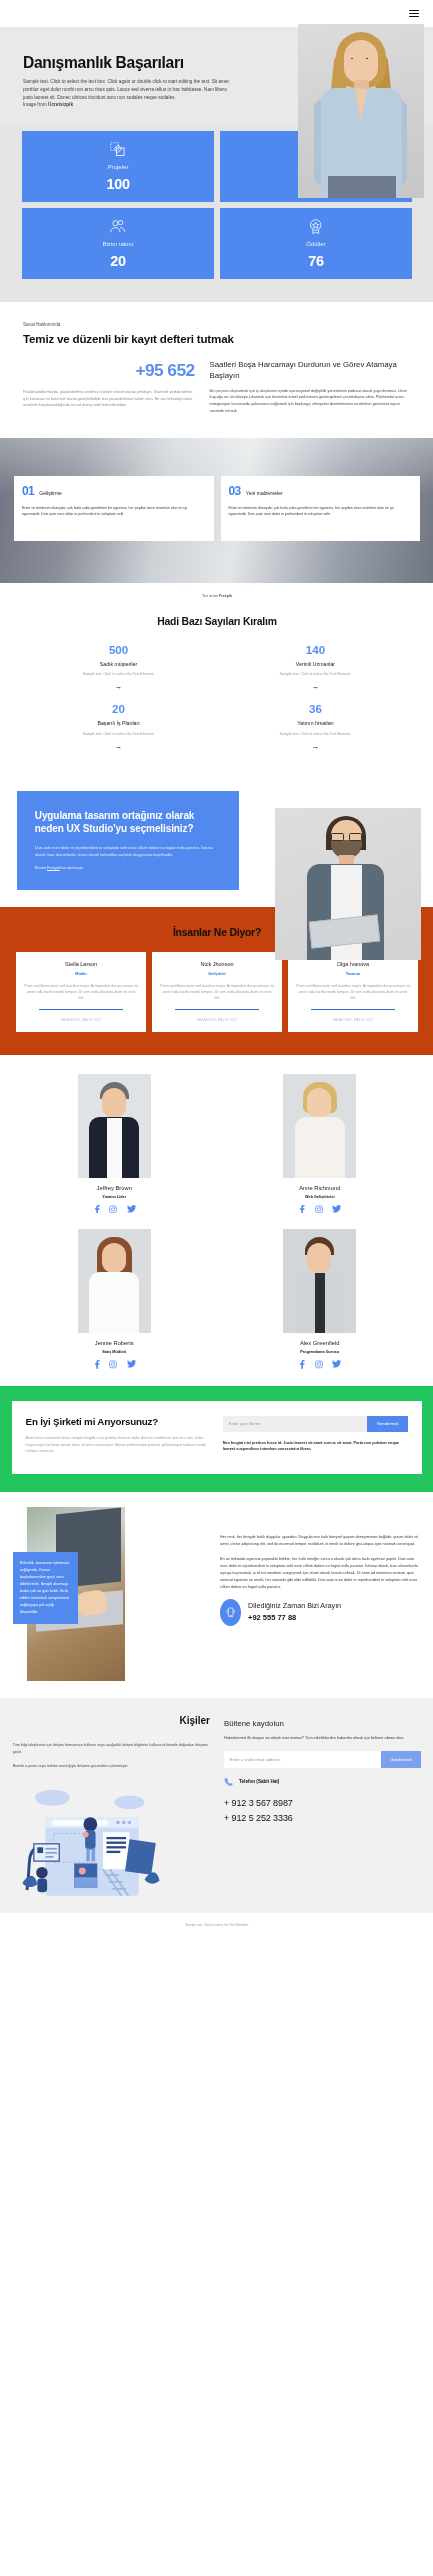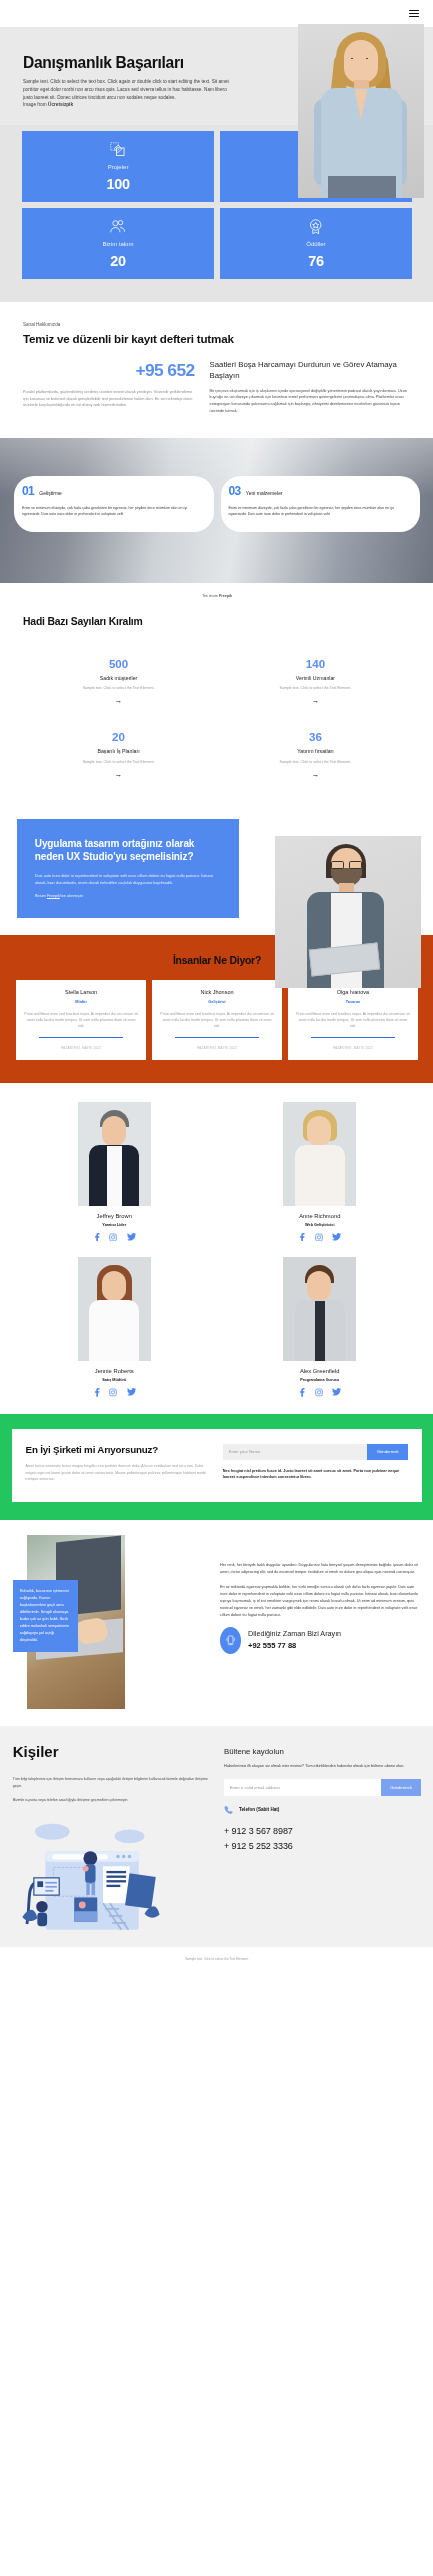--- a/index.html
+++ b/index.html
@@ -107,39 +107,39 @@
     background:linear-gradient(100deg,#6e7481 0%,#8b8f99 18%,#cdd2d7 38%,#e3e6e8 55%,#9aa0ab 78%,#6f7580 100%);
   }
   .band-photo:after{
     content:""; position:absolute; left:0; right:0; top:0; height:40%;
     background:linear-gradient(180deg,rgba(255,255,255,.35),rgba(255,255,255,0));
   }
   .cards-row {
     position:absolute; left:14px; right:14px; top:38px;
     display:flex; gap: 7px;
   }
-  .fcard { flex:1; background:#fff; padding: 8px 8px 15px; border-radius: 20px; }
+  .fcard { flex:1; background:#fff; padding: 8px 8px 24px; }
   .fcard-head { display:flex; align-items:baseline; gap: 5.2px; margin-bottom: 7px; }
   .fcard-num { font-size: 12px; font-weight:700; color:#3f82ee; letter-spacing:-0.6px; }
   .fcard-title { font-size: 5px; color:#222; }
   .fcard-body { font-size: 3.6px; line-height:1.75; color:#3a3a3a; }
   .band-credit {
     text-align:center; font-size: 3.7px; color:#555; padding: 8px 0 0;
   }
   .band-credit b { font-weight:700; }
 
   
   .numbers { background:#fff; padding: 17.4px 23px 19.7px; }
   .numbers h2 {
-    font-size: 10.4px; font-weight:700; color:#111;
+    text-align:center; font-size: 10.4px; font-weight:700; color:#111;
     letter-spacing:-0.2px; margin-bottom: 14px;
   }
   .num-grid { display:grid; grid-template-columns:1fr 1fr; gap: 3.5px 5.8px; }
   .num-cell { text-align:center; padding: 2.3px 3.5px 5.8px; }
-  .num-val { font-size: 11.6px; font-weight:700; color:#5b8fef; margin-bottom: 5.2px; margin-top: 14px; }
+  .num-val { font-size: 11.6px; font-weight:700; color:#5b8fef; margin-bottom: 5.2px; }
   .num-label { font-size: 5.2px; color:#222; margin-bottom: 5.2px; }
   .num-sub { font-size: 3.6px; color:#9a9a9a; margin-bottom: 7px; }
   .num-arrow { font-size: 7.5px; color:#111; line-height:1; }
 
   
   .promo-wrap { position:relative; padding: 15px 0 17.4px; background:#fff; }
   .promo-blue {
     position:relative; margin-left: 17.4px; width: 222px;
     background:#5189ee; color:#fff; padding: 19.7px 17.4px 19.7px 17.4px; z-index:1;
   }
@@ -233,21 +233,21 @@
   .call-badge {
     width: 21px; height: 27px; border-radius: 10.4px/13.3px; background:#4f88ee;
     display:flex; align-items:center; justify-content:center; flex:none;
   }
   .call-text h4 { font-size: 7.2px; font-weight:400; color:#1d1d1d; line-height:1.2; margin-bottom: 2.9px; }
   .call-text .phone { font-size: 7.5px; font-weight:700; color:#111; }
 
   
   .contacts { background:#f1f1f1; padding: 17.4px 12.7px 15px; display:flex; gap: 14px; }
   .contacts-left { width: 50%; }
-  .contacts-left h2 { font-size: 15px; font-weight:700; color:#111; margin-bottom: 16px; }
+  .contacts-left h2 { font-size: 10px; font-weight:700; color:#111; margin-bottom: 16px; text-align: right; }
   .contacts-left p { font-size: 3.6px; line-height:1.85; color:#4b4b4b; margin-bottom: 7px; }
   .illus {
     margin-top: 8px; width: 100%; height: 121px; background:#f1f1f1; position:relative;
   }
   .contacts-right { width: 50%; padding-top: 3.5px; }
   .contacts-right h3 { font-size: 7.8px; font-weight:400; color:#1d1d1d; margin-bottom: 7px; }
   .contacts-right > p { font-size: 3.8px; line-height:1.8; color:#3b3b3b; margin-bottom: 9.3px; }
   .form-row2 { display:flex; margin-bottom: 9.3px; }
   .form-row2 input {
     flex:1; border:none; background:#fff; padding: 5.8px 5.8px;

